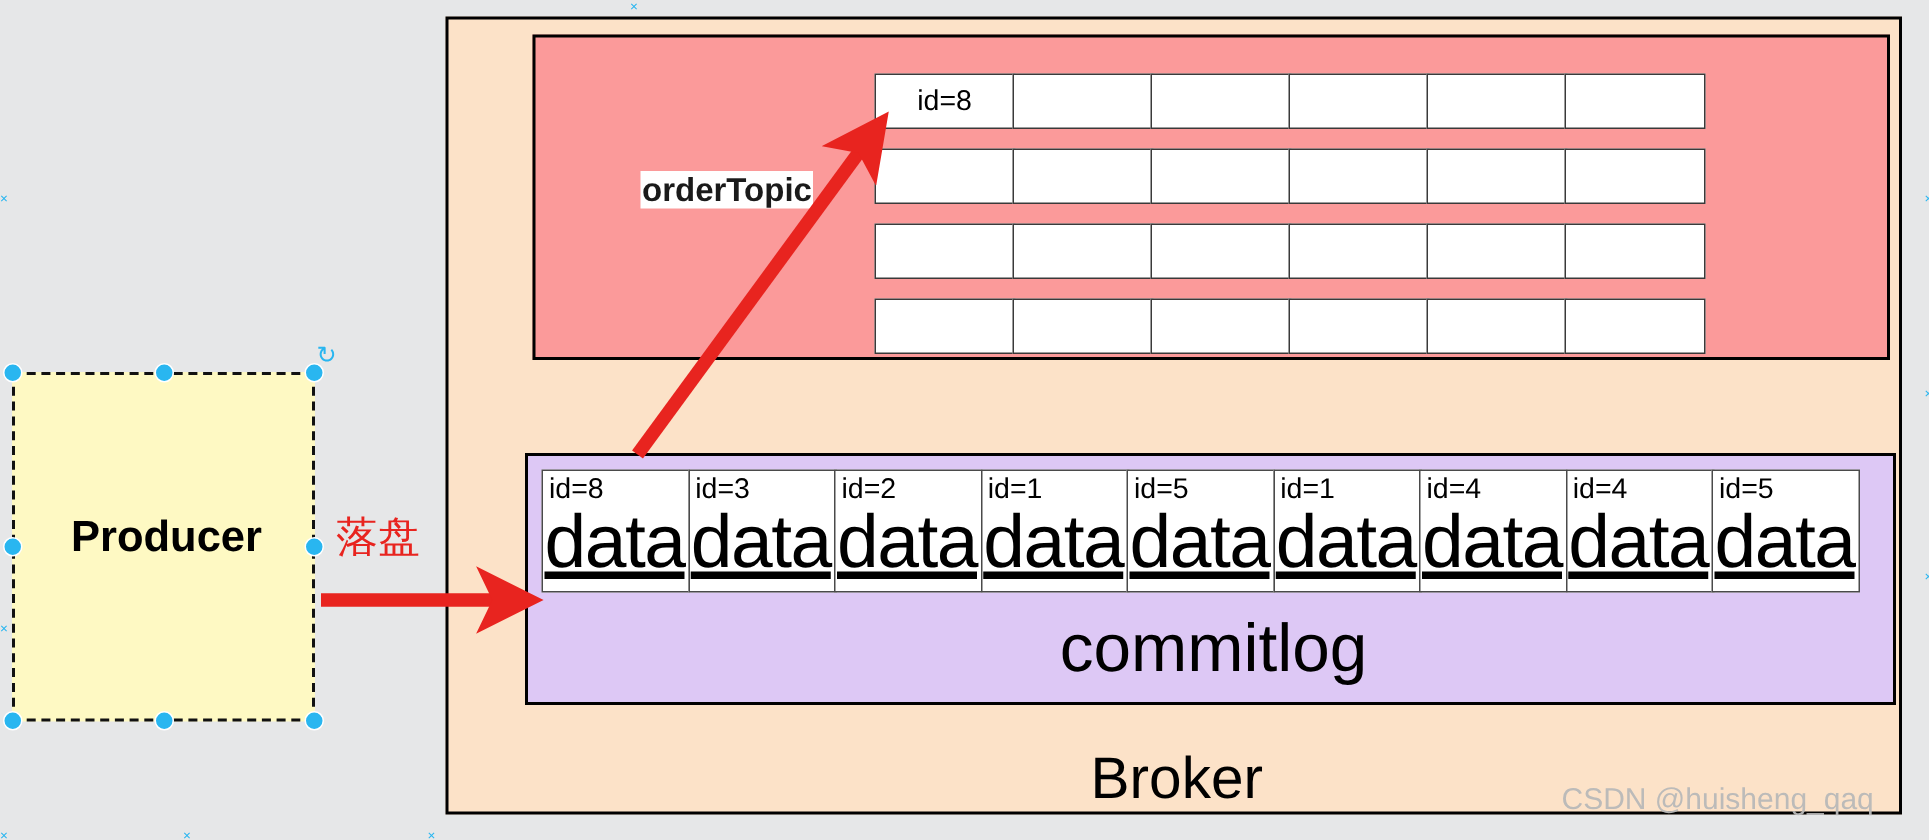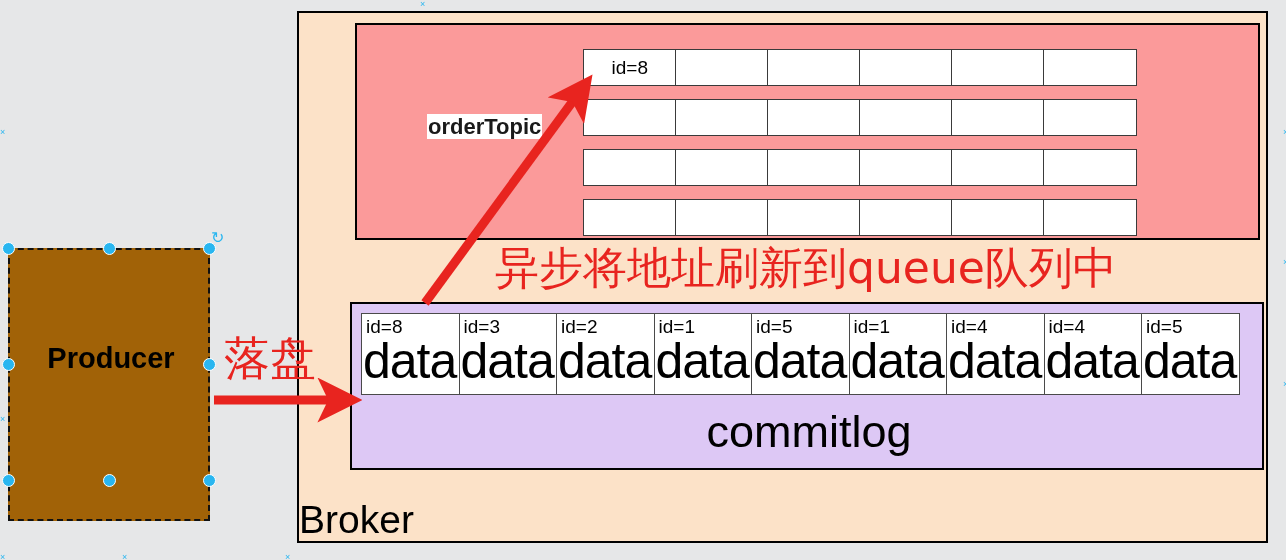--- a/index.html
+++ b/index.html
@@ -27,20 +27,21 @@
     height: 532px;
     background: #fce2c8;
     border: 2px solid #000000;
     box-sizing: border-box;
   }
   #broker-label {
     position: absolute;
     left: 0;
     top: 485px;
     width: 971px;
+    text-align: center;
     font-size: 39px;
     color: #000000;
     letter-spacing: 0px;
   }
 
   
   #topic-box {
     position: absolute;
     left: 56px;   
     top: 10px;    
@@ -122,20 +123,21 @@
   }
   .log-data {
     position: absolute;
     left: 1px;
     top: 18px;
     font-size: 50px;
     line-height: 58px;
     color: #000000;
     white-space: nowrap;
     letter-spacing: -1px;
+    text-decoration: underline;
   }
   #commitlog-label {
     position: absolute;
     left: 0;
     top: 102px;
     width: 914px;
     text-align: center;
     font-size: 45px;
     color: #000000;
   }
@@ -148,21 +150,21 @@
     font-size: 44px;
     line-height: 50px;
     color: #e8241f;
     white-space: nowrap;
     font-family: "DejaVu Sans", sans-serif;
   }
   #luopan-note {
     position: absolute;
     left: 224px;
     top: 334px;
-    font-size: 46px;
+    font-size: 28px;
     line-height: 48px;
     color: #e8241f;
     white-space: nowrap;
     font-family: "DejaVu Sans", sans-serif;
   }
 
   
   #arrow-diagonal, #arrow-horizontal {
     position: absolute;
     left: 0;
@@ -171,22 +173,22 @@
     height: 560px;
     pointer-events: none;
   }
 
   
   #producer-box {
     position: absolute;
     left: 8px;
     top: 248px;
     width: 202px;
-    height: 273px;
-    background: #a16207;
+    height: 233px;
+    background: #fef9c3;
     border: 2px dashed #111111;
     box-sizing: border-box;
     padding-left: 15px;
   }
   #producer-label {
     position: absolute;
     left: 0;
     top: 92px;
     width: 202px;
     text-align: center;
@@ -316,21 +318,20 @@
           <span class="log-id">id=5</span>
           <span class="log-data">data</span>
         </div>
       </div>
       <div id="commitlog-label">commitlog</div>
     </div>
 
     <div id="broker-label">Broker</div>
   </div>
 
-  <div id="async-note">异步将地址刷新到queue队列中</div>
   <div id="luopan-note">落盘</div>
 
   <svg id="arrow-diagonal" viewBox="0 0 1286 560">
     <defs>
       <marker id="ah-diag" markerWidth="5" markerHeight="5" refX="3.4" refY="2.5" orient="auto">
         <path d="M0,0 L5,2.5 L0,5 L1.2,2.5 Z" fill="#e8241f"></path>
       </marker>
     </defs>
     <line x1="425" y1="303" x2="584" y2="86" stroke="#e8241f" stroke-width="9" marker-end="url(#ah-diag)"></line>
   </svg>
@@ -362,13 +363,14 @@
   <div class="edge-tick" style="left:0px;   top:128px;">×</div>
   <div class="edge-tick" style="left:0px;   top:415px;">×</div>
   <div class="edge-tick" style="left:0px;   top:553px;">×</div>
   <div class="edge-tick" style="left:122px; top:553px;">×</div>
   <div class="edge-tick" style="left:285px; top:553px;">×</div>
   <div class="edge-tick" style="left:1283px;top:128px;">×</div>
   <div class="edge-tick" style="left:1283px;top:258px;">×</div>
   <div class="edge-tick" style="left:1283px;top:380px;">×</div>
   <div class="edge-tick" style="left:420px; top:0px;">×</div>
 
+  <div id="watermark">CSDN @huisheng_qaq</div>
 </div>
 
 </body></html>

